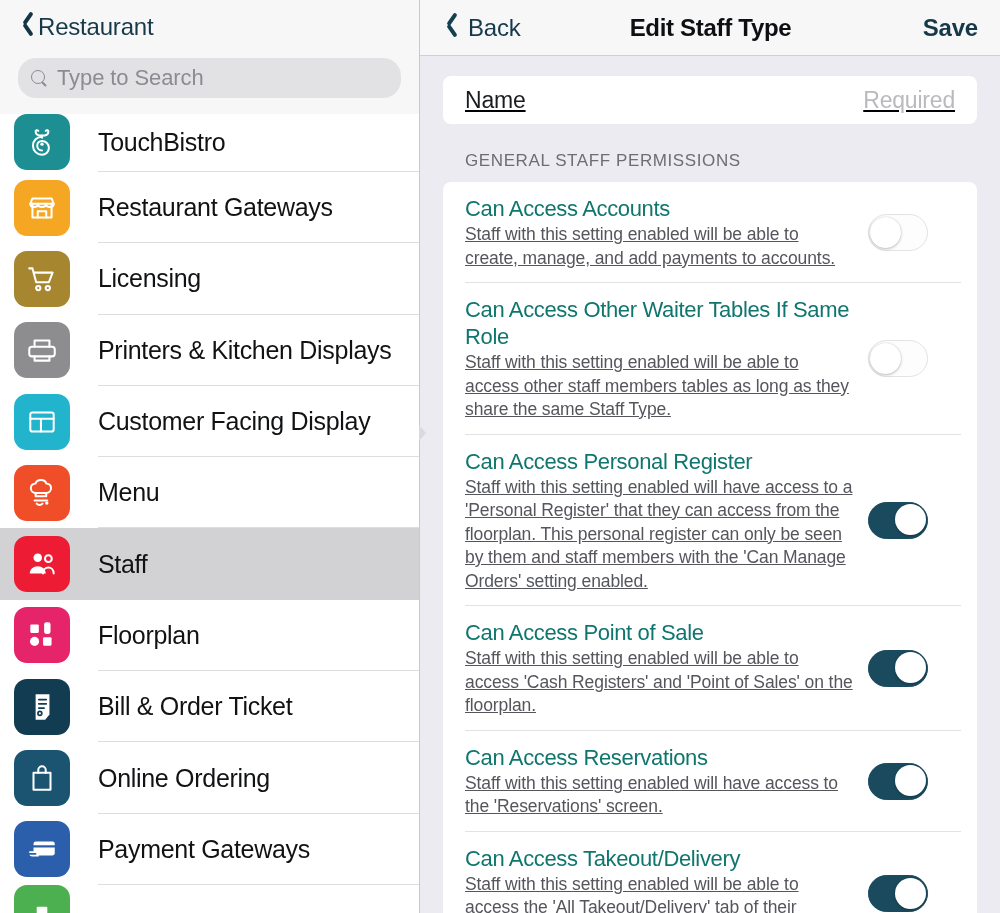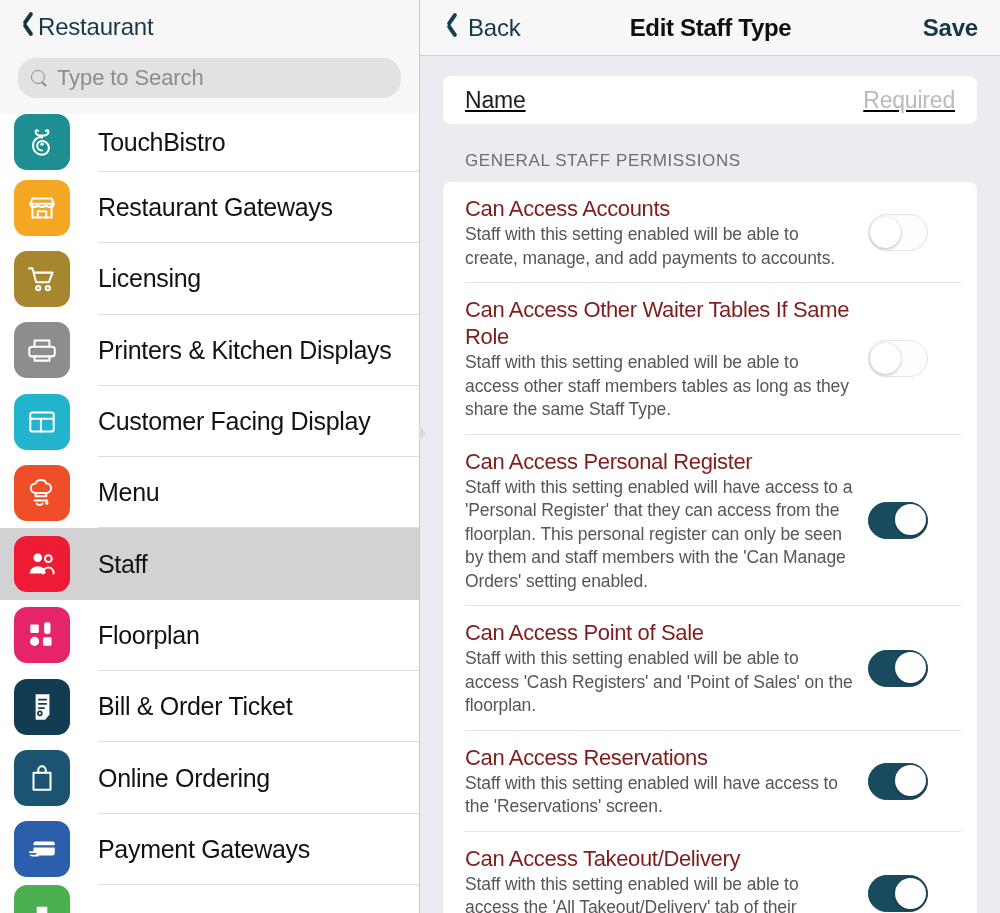--- a/index.html
+++ b/index.html
@@ -147,25 +147,26 @@
     padding: 13px 20px 13px 22px;
     position: relative;
   }
   .perm-row .rsep {
     position: absolute; left: 22px; right: 16px; bottom: 0;
     height: 1px; background: #e3e3e6;
   }
   .perm-row:last-child .rsep { display: block; }
   .perm-text { flex: 1 1 auto; max-width: 390px; }
   .perm-title {
-    font-size: 22px; color: #7f1d1d; letter-spacing: -0.35px; line-height: 27px;
+    font-size: 22px; color: #0f766e; letter-spacing: -0.35px; line-height: 27px;
   }
   .perm-desc {
     font-size: 17.5px; color: #55565c; line-height: 23.5px; letter-spacing: -0.1px;
     margin-top: 1px;
+    text-decoration: underline;
   }
   .toggle-wrap {
     flex: 0 0 70px; display: flex; align-items: center; justify-content: center;
     align-self: center; margin-left: 8px; cursor: pointer;
   }
   .toggle {
     width: 60px; height: 37px; border-radius: 19px;
     position: relative; transition: background .15s;
   }
   .toggle.off { background: #fdfdfd; border: 1.5px solid #e3e3e5; }

